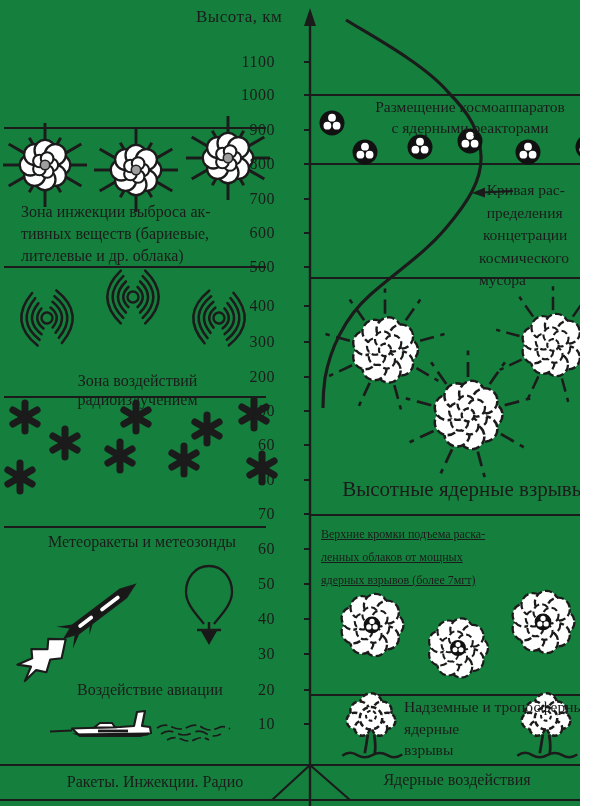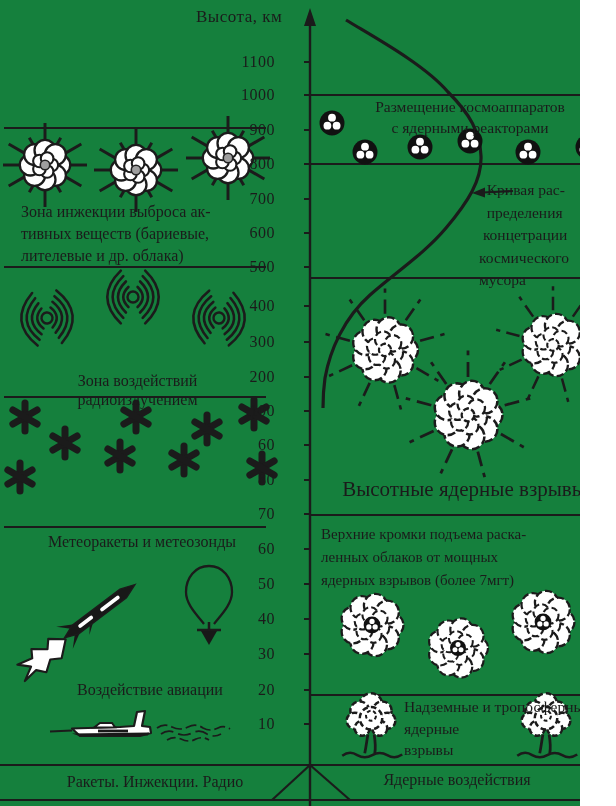--- a/index.html
+++ b/index.html
@@ -6,21 +6,21 @@
   #stage{position:relative;width:580px;height:806px;background:#15803d;overflow:hidden;
          font-family:"Liberation Serif", serif;color:#1b1b1b;}
   #art{position:absolute;left:0;top:0;z-index:1;}
   .t{position:absolute;z-index:2;color:#1b1b1b;white-space:pre-line;line-height:22px;font-size:16px;}
   .center{text-align:center;}
   .tick{position:absolute;z-index:2;right:305px;transform:translateY(-50%);
         font-size:16px;letter-spacing:.5px;}
   #axis-title{font-size:17px;letter-spacing:.5px;}
   #debris-label{white-space:pre;font-size:15.5px;line-height:22.5px;font-family:Liberation Serif, serif;}
   #reactors-label{line-height:21px;font-size:15.5px;}
-  #cloudtops-label{font-size:15px;line-height:23px;}
+  #cloudtops-label{font-size:12px;line-height:23px;text-decoration:underline;}
   #surface-label{font-size:15.5px;line-height:21.5px;}
   #highalt-label{font-size:21px;}
 </style>
 </head>
 <body>
 
 <div id="stage">
 
 <svg id="art" width="616" height="806" viewBox="0 0 616 806" stroke="#1b1b1b" fill="none" stroke-width="2">
   <defs>

